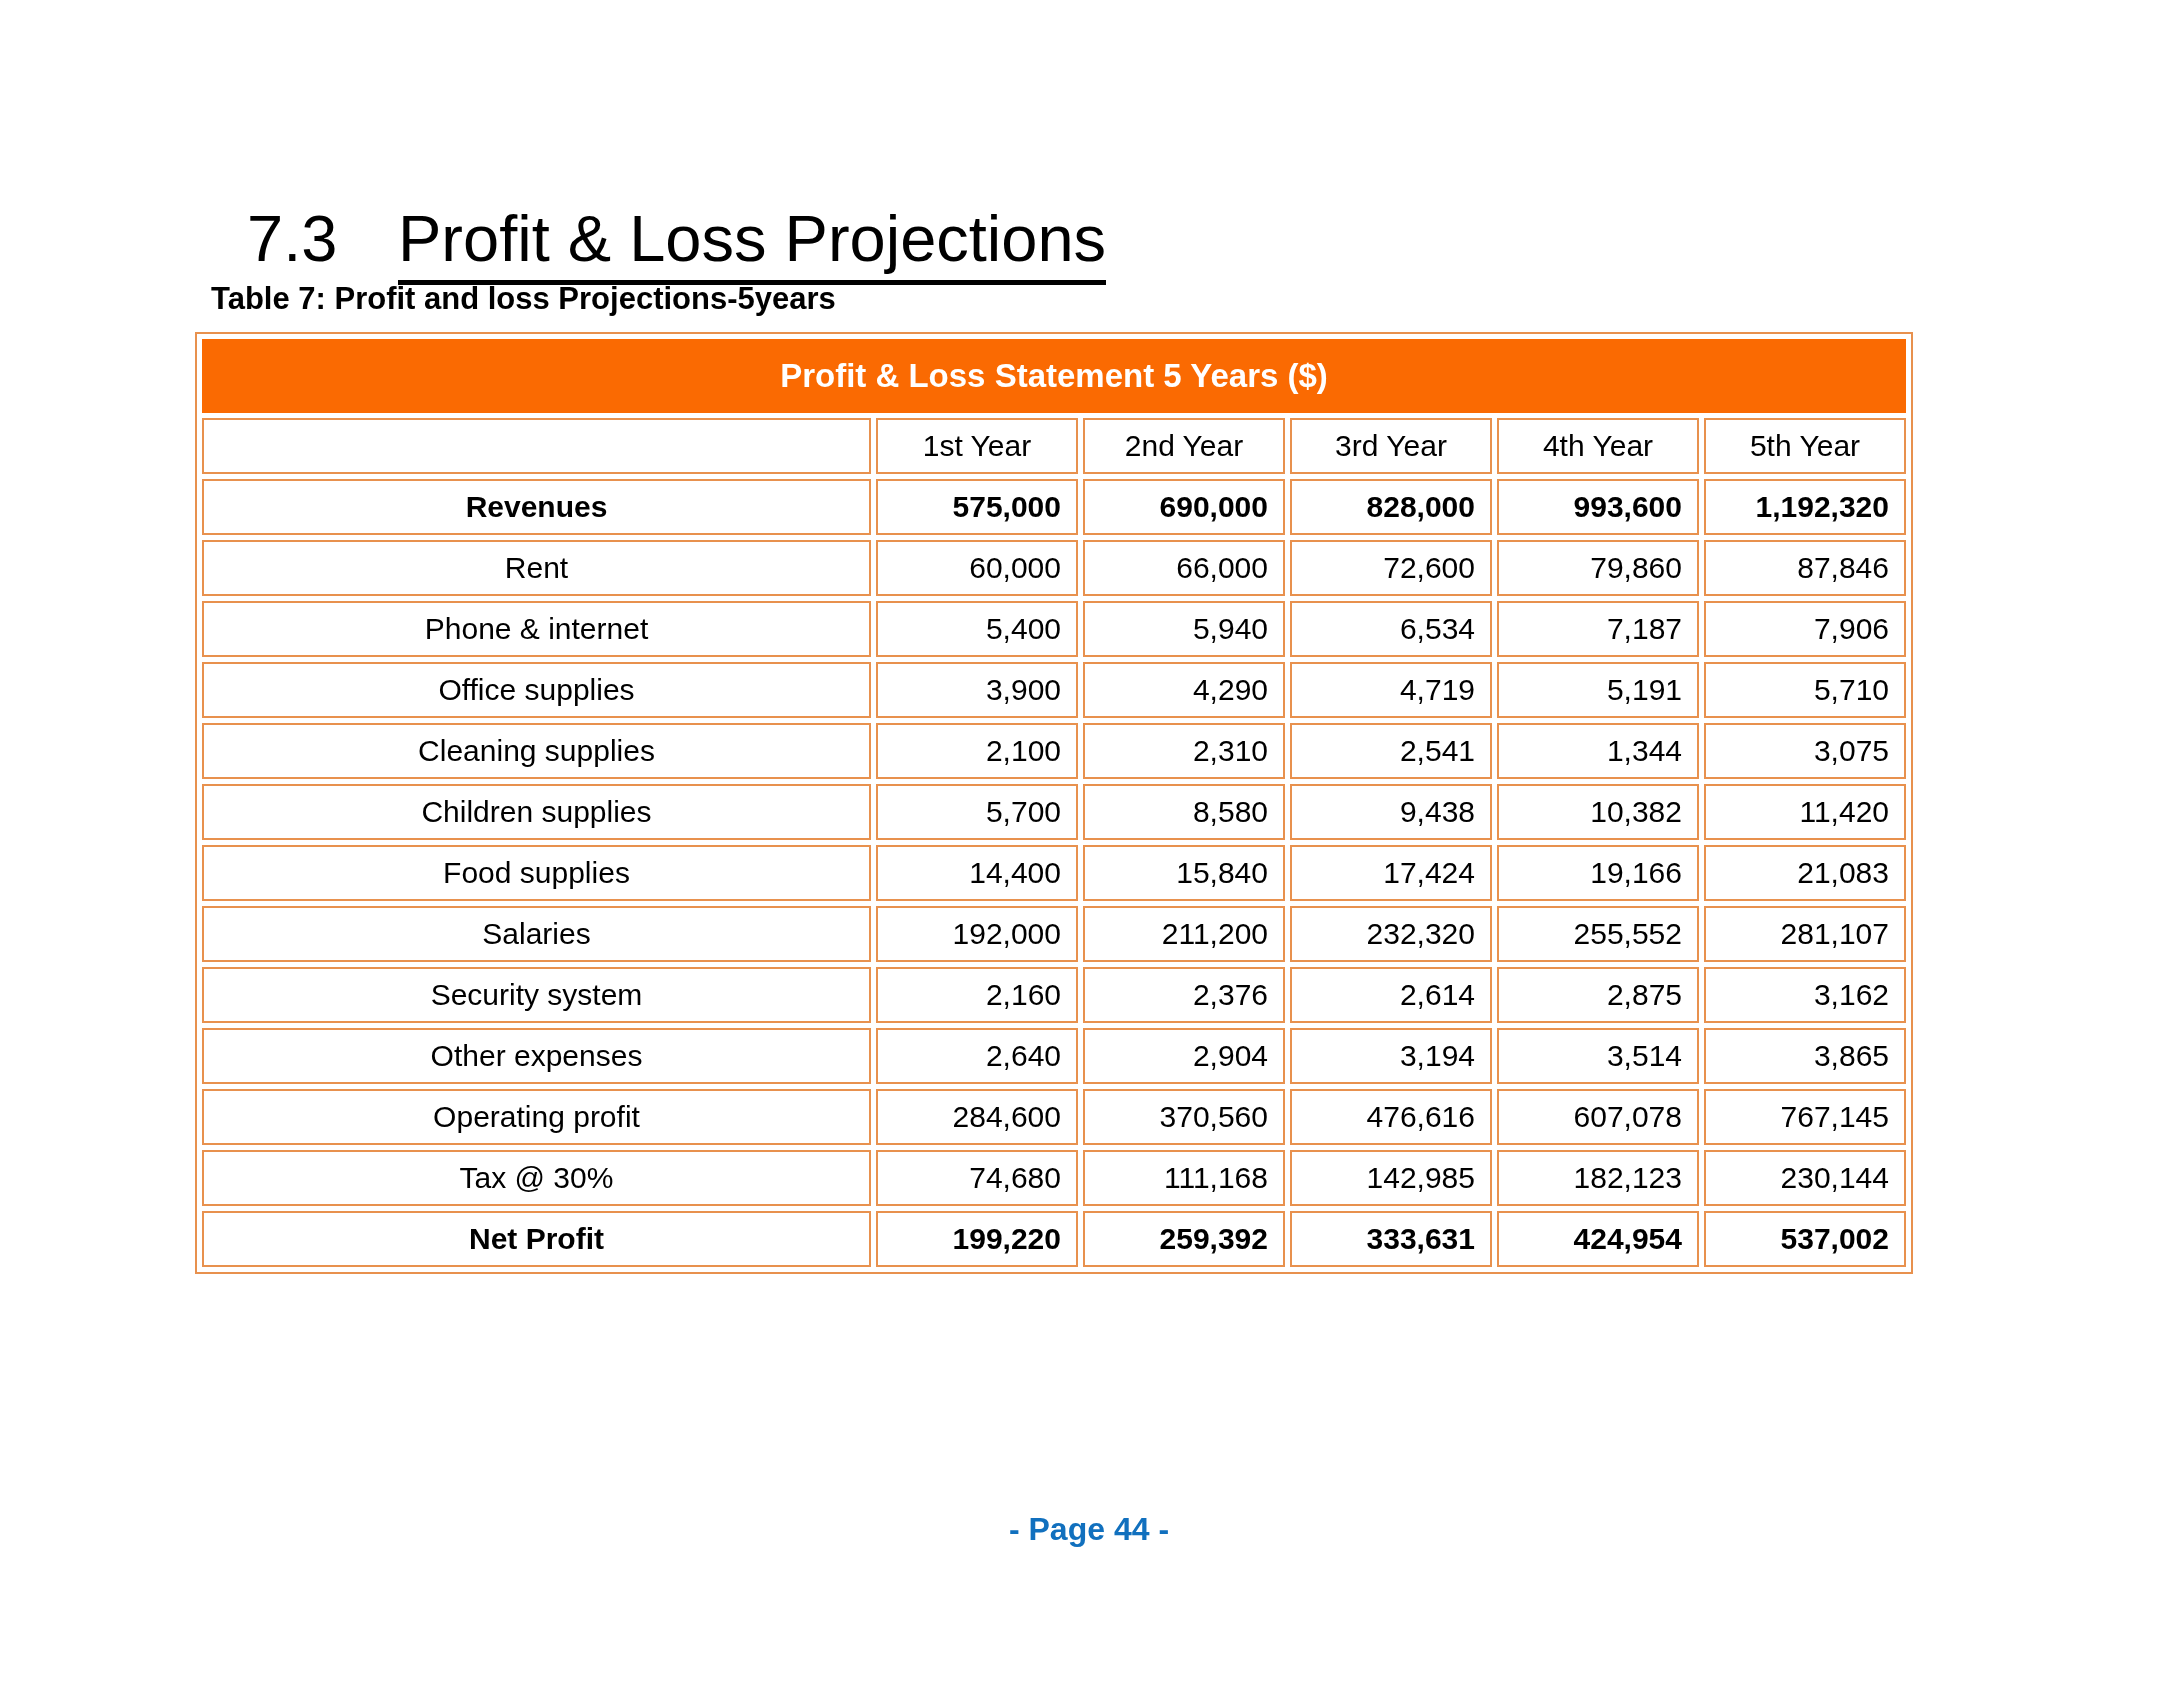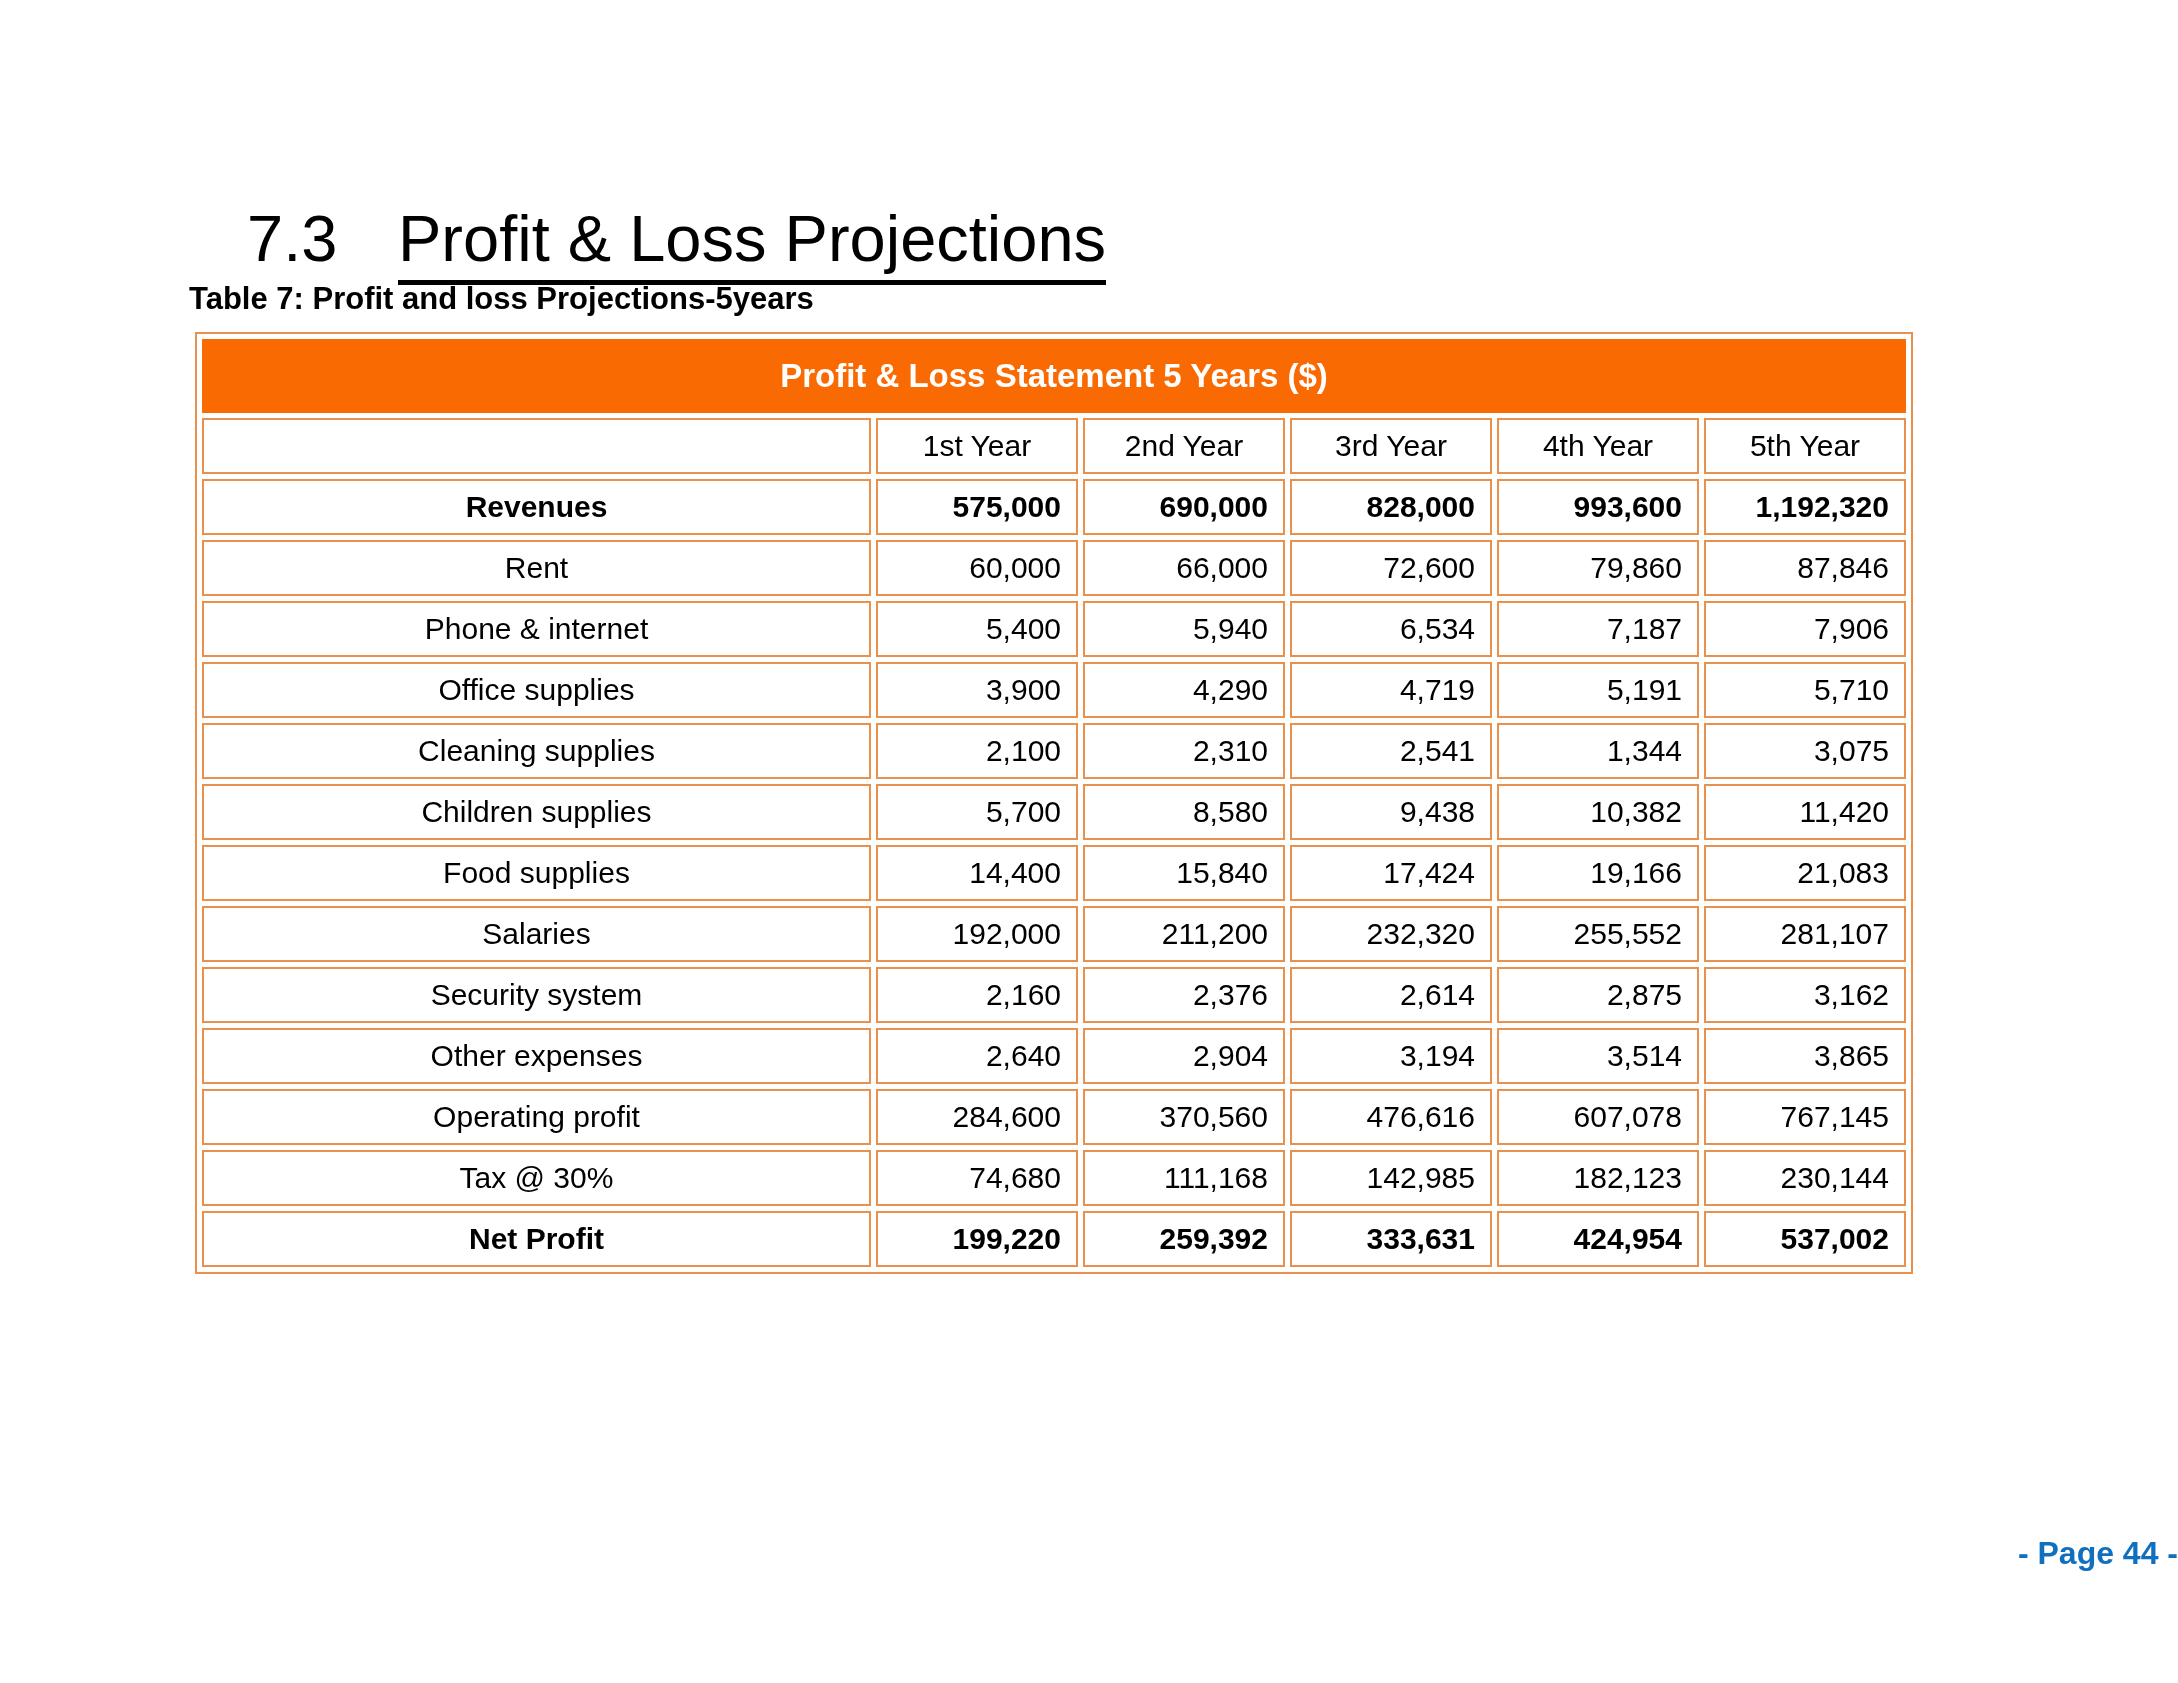--- a/index.html
+++ b/index.html
@@ -18,21 +18,21 @@
 
   .heading{
     position:absolute;left:247px;top:203px;
     font-size:65px;font-weight:normal;color:var(--ink);
     white-space:nowrap;line-height:1.1;
   }
   .hnum{display:inline-block;width:151px;}
   .htitle{display:inline-block;border-bottom:5px solid var(--ink);padding-bottom:5px;}
 
   .caption{
-    position:absolute;left:189px;top:281px;
+    position:absolute;left:211px;top:281px;
     font-size:31px;font-weight:bold;color:var(--ink);white-space:nowrap;
   }
 
   table.pl-table{
     position:absolute;left:195px;top:332px;
     width:1718px;table-layout:fixed;
     border-collapse:separate;border-spacing:5px;
     border:2px solid var(--tborder);
     background:#ffffff;
   }
@@ -51,22 +51,22 @@
     color:#ffffff;font-weight:bold;font-size:33px;
     text-align:center;height:52px;padding:16px;
   }
   .pl-table thead th{font-weight:normal;text-align:center;}
   .pl-table td.label-cell{text-align:center;}
   .pl-table td.value-cell{text-align:right;}
   .pl-table tr.bold td{font-weight:bold;}
 
   .footer{
     position:absolute;left:0;top:1511px;width:2178px;
-    text-align:right;font-size:32px;font-weight:bold;
-    color:var(--footer-blue);white-space:nowrap;margin-top:24px;
+    text-align:center;font-size:32px;font-weight:bold;
+    color:var(--footer-blue);white-space:nowrap;
   }
 </style>
 </head>
 <body>
 
 <div class="page">
 
   <div class="heading">
     <span class="hnum">7.3</span><span class="htitle">Profit &amp; Loss Projections</span>
   </div>

